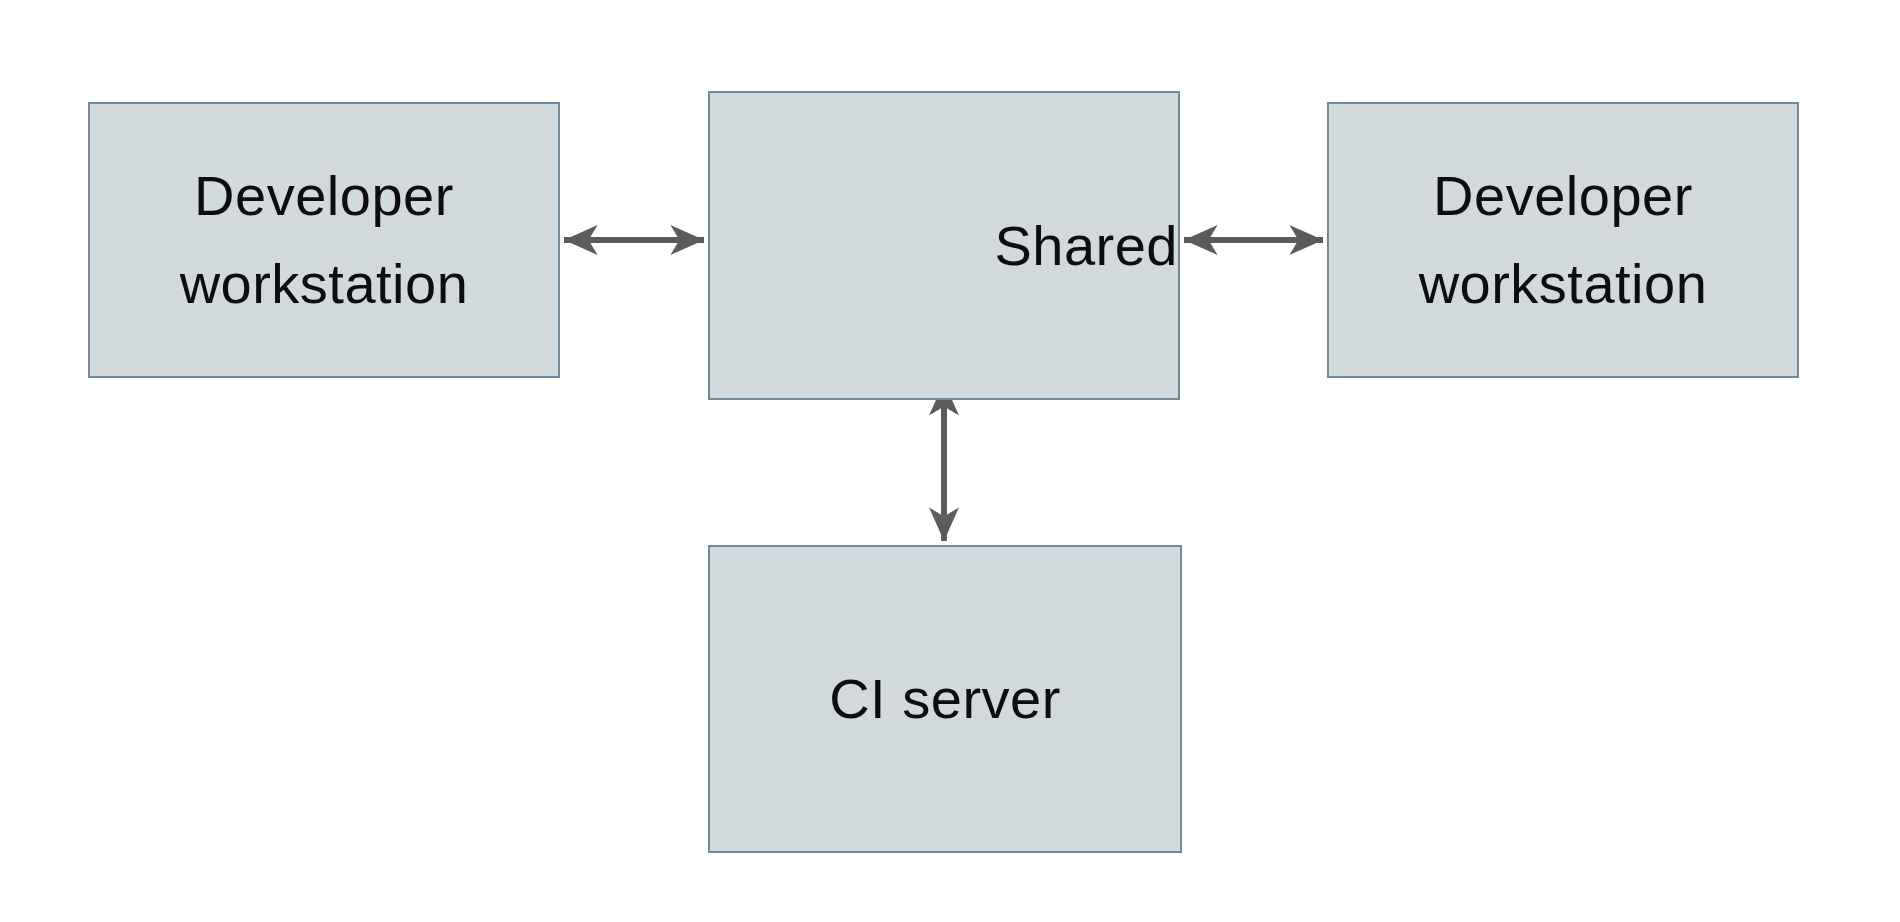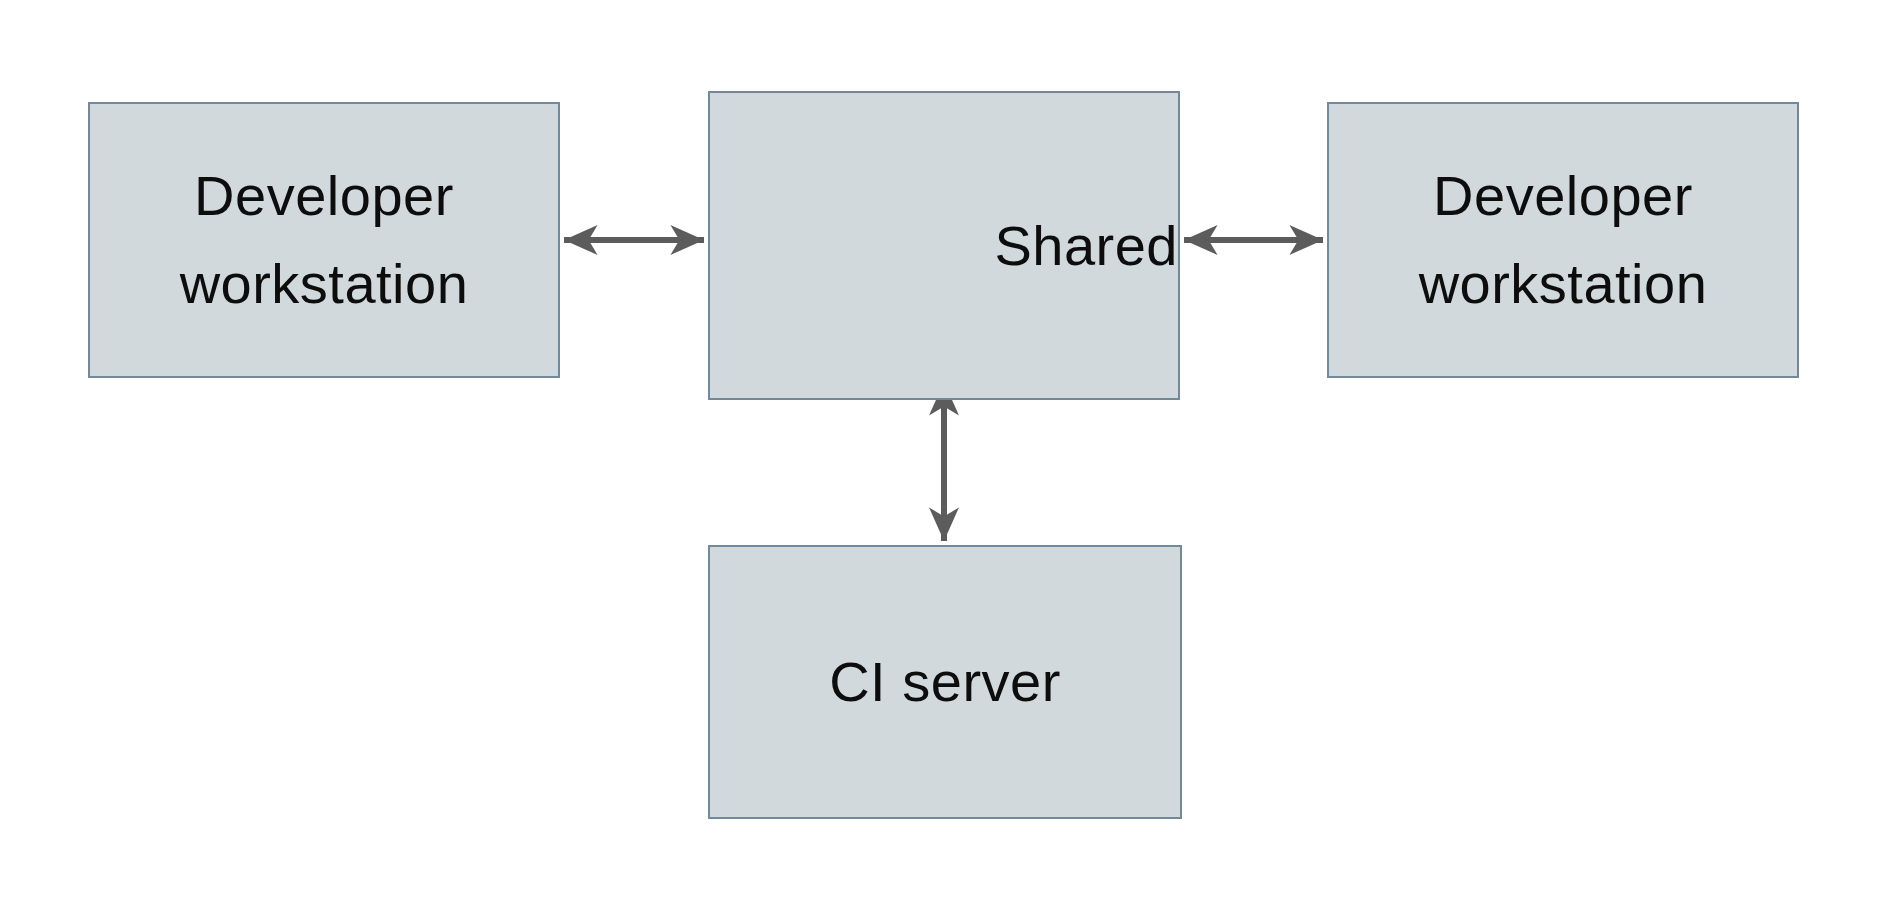--- a/index.html
+++ b/index.html
@@ -30,21 +30,21 @@
     line-height: 88px;
     letter-spacing: 0.5px;
   }
   .node .line {
     display: block;
     white-space: nowrap;
   }
   #node-dev-left   { left: 88px;   top: 102px; width: 472px; height: 276px; }
   #node-shared     { left: 708px;  top: 91px; width: 472px; height: 309px; align-items: flex-end; }
   #node-dev-right  { left: 1327px; top: 102px; width: 472px; height: 276px; }
-  #node-ci         { left: 708px;  top: 545px; width: 474px; height: 274px; }
+  #node-ci         { left: 708px;  top: 545px; width: 474px; height: 308px; }
   .edges-overlay {
     position: absolute;
     left: 0;
     top: 0;
     width: 1900px;
     height: 922px;
     pointer-events: none;
   }
 </style>
 </head>

